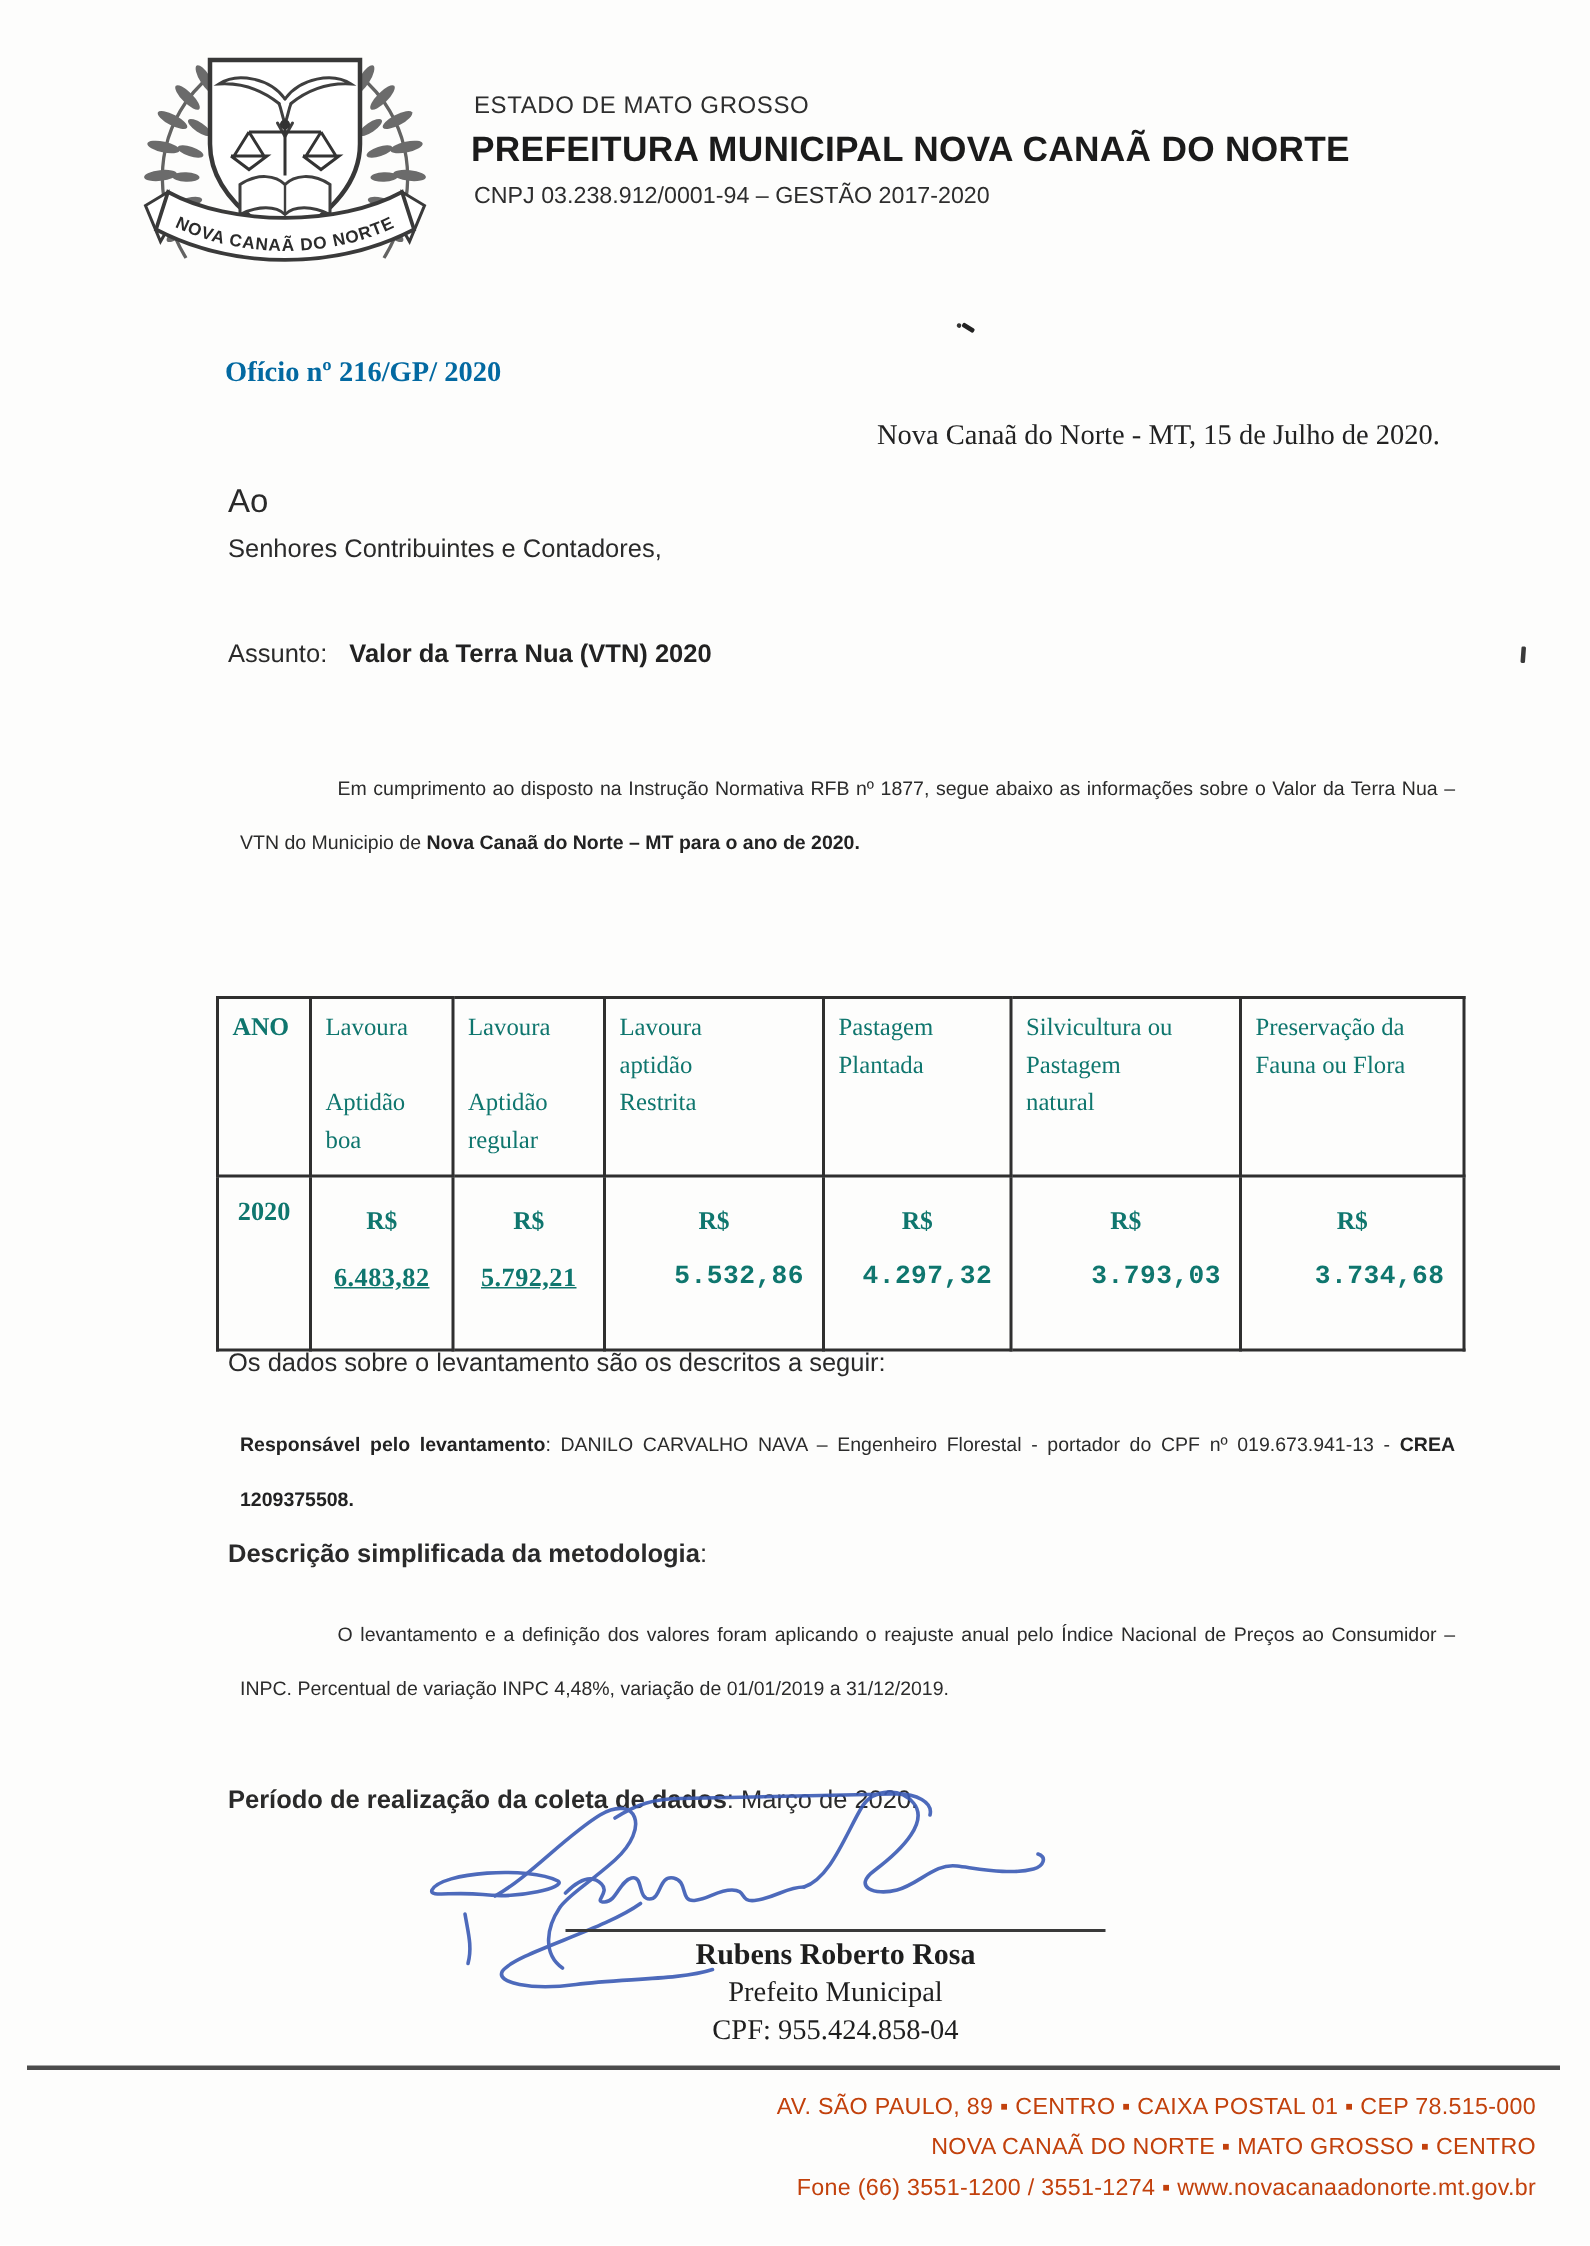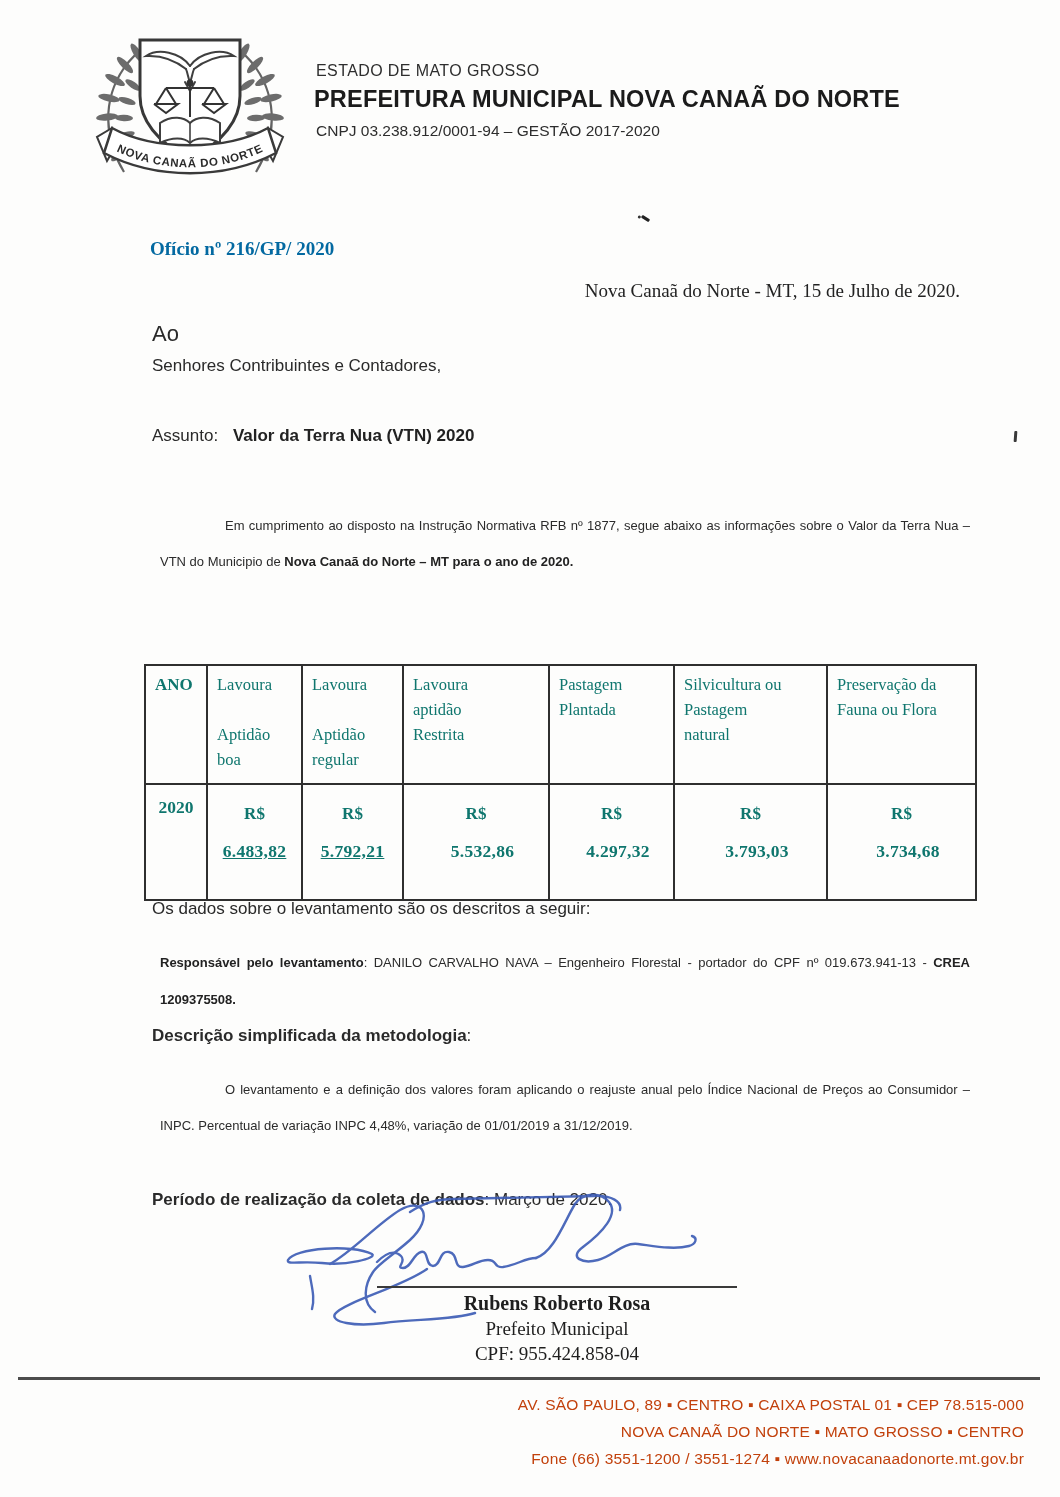--- a/index.html
+++ b/index.html
@@ -34,21 +34,21 @@
     font-family:"Liberation Serif","DejaVu Serif",serif;color:#0f766e;margin-top:35px;}
   table.vtn th, table.vtn td{border:2px solid #2f2f2f;vertical-align:top;box-sizing:border-box;}
   table.vtn th{height:119px;font-weight:normal;font-size:16.5px;line-height:25px;text-align:left;
     padding:6px 6px 0 9px;white-space:pre-line;}
   table.vtn th.ano{font-weight:bold;font-size:17px;}
   table.vtn td{height:116px;padding:12px;}
   td.year{font-weight:bold;font-size:17.5px;text-align:center;padding-top:30px;}
   .rs{text-align:center;font-weight:bold;font-size:17px;padding-top:7px;}
   .val{font-weight:bold;font-size:17.5px;margin-top:17px;letter-spacing:.3px;}
   td.c .val{text-align:center;text-decoration:underline;}
-  td.l .val{text-align:center;padding-left:13px;}
+  td.l .val{text-align:right;padding-left:13px;font-family:Liberation Mono, monospace;}
 
   .line-osdados{left:152px;top:899px;font-size:17px;}
   .resp{top:944px;line-height:37px;}
   .descricao{left:152px;top:1026px;font-size:17px;}
   .para2{top:1072px;}
   .periodo{left:152px;top:1190px;font-size:17px;}
 
   
   .sig-svg{left:282px;top:1192px;}
   .sig-line{left:377px;top:1286px;width:360px;height:2px;background:#3a3a3a;}

